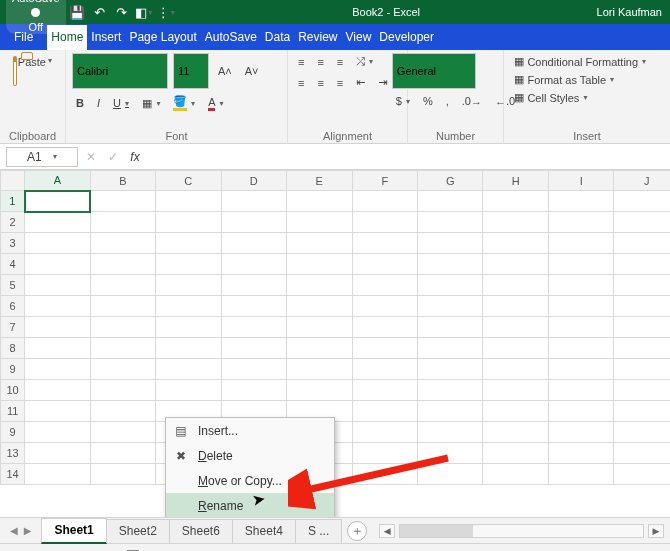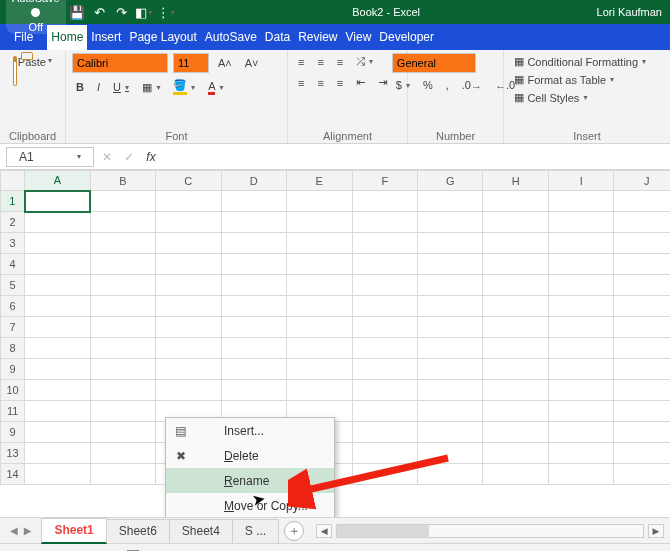--- a/index.html
+++ b/index.html
@@ -20,52 +20,52 @@
   .ribbon { background:#f3f3f3; border-bottom:1px solid #d4d4d4; height:94px; display:flex; font-size:11px; }
   .group { border-right:1px solid #e1e1e1; padding:3px 6px 1px; display:flex; flex-direction:column; justify-content:space-between;}
   .group-label{ text-align:center; color:#6a6a6a; font-size:11px; padding-top:2px;}
   .rowflex{display:flex; align-items:center; gap:5px;}
   .colflex{display:flex;flex-direction:column;gap:2px;}
   .rib-btn{border:1px solid transparent; padding:1px 3px; display:flex;align-items:center;gap:3px;color:#444;}
   .dd{font-size:8px;color:#666;margin-left:1px;}
   .big-paste{display:flex;flex-direction:row;align-items:flex-start;gap:1px;padding:2px 6px;}
   .glyph-board{width:26px;height:30px;background:linear-gradient(#fff,#fff) padding-box;border:1px solid #c58a2e;border-top:6px solid #c58a2e;border-radius:2px;position:relative;}
   .glyph-board::after{content:"";position:absolute;top:-10px;left:7px;width:10px;height:6px;border:1px solid #c58a2e;border-radius:2px 2px 0 0;background:#f3f3f3;}
-  select,input.combo{font-size:11px;border:1px solid #c8c8c8;background:#f97316;height:20px;}
+  select,input.combo{font-size:11px;border:1px solid #c8c8c8;background:#15803d;height:36px;}
   
   .namebox-row{display:flex;align-items:center;border-bottom:1px solid #d4d4d4;height:26px;background:#fff;font-size:12px;}
-  .namebox{width:88px;border:1px solid #c8c8c8;margin:2px 2px 2px 6px;height:20px;display:flex;align-items:center;padding:0 12px;justify-content:space-between;}
+  .namebox{width:72px;border:1px solid #c8c8c8;margin:2px 2px 2px 6px;height:20px;display:flex;align-items:center;padding:0 20px;justify-content:space-between;}
   .fx-btn{width:22px;text-align:center;color:#404040;}
   .fx-area{flex:1;padding:0 6px;color:#444;}
   
   .sheet{position:relative;height:348px;overflow:hidden;border-bottom:1px solid #d4d4d4;}
   table.grid{border-collapse:collapse;table-layout:fixed;width:680px;font-size:12px;color:#333;}
   table.grid th,table.grid td{border:1px solid #d9d9d9;height:21px;padding:0;text-align:center;font-weight:normal;background:#fff;}
   table.grid thead th{background:#f3f3f3;color:#555;height:20px;font-size:11px;}
   table.grid tbody th{background:#f3f3f3;color:#555;width:24px;font-size:11px;}
   .corner{background:#f3f3f3!important;width:24px;}
   .active-cell{outline:2px solid #217346;outline-offset:-1px;}
   .col-a{background:#e8f2ec!important;color:#0a6332!important;border-bottom:2px solid #217346!important;}
   .row-1{background:#e8f2ec!important;color:#0a6332!important;border-right:2px solid #217346!important;}
   
   .ctxmenu{position:absolute;left:165px;top:247px;width:170px;background:#f9f9f9;border:1px solid #bfbfbf;box-shadow:2px 3px 6px rgba(0,0,0,.25);font-size:12px;}
   .ctxmenu .mi{display:flex;align-items:center;height:25px;padding:0 10px 0 6px;gap:8px;color:#333;}
   .ctxmenu .mi .ic{width:18px;text-align:center;color:#555;font-size:12px;}
   .ctxmenu .mi.hover{background:#cde3d4;}
-  .ctxmenu .mi span.lbl{text-decoration:underline;text-decoration-color:transparent;margin-left:26px;}
+  .ctxmenu .mi span.lbl{text-decoration:underline;text-decoration-color:transparent;}
   .ctxmenu .mi span.lbl u{text-decoration:underline;}
   
   .cursor{position:absolute;left:252px;top:320px;font-size:16px;color:#000;pointer-events:none;transform:rotate(-10deg);}
   
   .red-arrow{position:absolute;left:288px;top:280px;pointer-events:none;}
   
   .tabstrip{height:26px;background:#f3f3f3;display:flex;align-items:center;font-size:12px;border-bottom:1px solid #d4d4d4;}
   .nav-tabs{display:flex;gap:6px;padding:0 10px;color:#8a8a8a;font-size:10px;}
   .sheet-tab{padding:4px 12px 5px;border:1px solid #cfcfcf;border-bottom:none;background:#efefef;margin-right:-1px;color:#444;}
-  .sheet-tab.active{background:#fff;color:#ef4444;border-bottom:2px solid #0a6332;font-weight:600;}
+  .sheet-tab.active{background:#fff;color:#000000;border-bottom:2px solid #0a6332;font-weight:600;}
   .newsheet{width:20px;height:20px;border:1px solid #b8b8b8;border-radius:50%;display:flex;align-items:center;justify-content:center;margin:0 6px;font-size:13px;color:#777;background:#fff;}
   .hscroll{flex:1;display:flex;align-items:center;padding:0 6px;gap:4px;}
   .hscroll .track{flex:1;height:14px;border:1px solid #cfcfcf;background:#f8f8f8;position:relative;}
   .hscroll .thumb{position:absolute;left:0;top:0;height:100%;width:30%;background:#d9d9d9;}
   .hscroll .arr{width:16px;height:14px;border:1px solid #cfcfcf;background:#f8f8f8;font-size:9px;display:flex;align-items:center;justify-content:center;color:#666;}
   
   .status{height:23px;background:#f3f3f3;display:flex;align-items:center;font-size:11px;color:#5a5a5a;padding:0 10px;gap:18px;}
   .status .rec{width:12px;height:12px;border:1px solid #888;}
 </style>
 </head>
@@ -402,27 +402,27 @@
 
   <div class="ctxmenu">
     <div class="mi">
         <span class="ic">▤</span>
         <span class="lbl">Insert...</span>
       </div>
     <div class="mi">
         <span class="ic">✖</span>
         <span class="lbl"><u>D</u>elete</span>
       </div>
+    <div class="mi">
+        <span class="ic"></span>
+        <span class="lbl"><u>M</u>ove or Copy...</span>
+      </div>
     <div class="mi hover">
         <span class="ic"></span>
         <span class="lbl"><u>R</u>ename</span>
-      </div>
-    <div class="mi">
-        <span class="ic"></span>
-        <span class="lbl"><u>M</u>ove or Copy...</span>
       </div>
 
   </div>
 
   <div class="cursor">➤</div>
 
   <svg class="red-arrow" width="170" height="60">
     <defs>
         <marker id="ah" markerWidth="10" markerHeight="10" refX="2" refY="3" orient="auto">
       <path d="M0,0 L0,6 L9,3 z" fill="#e21"></path>
@@ -431,20 +431,21 @@
     <line x1="160" y1="8" x2="10" y2="42" stroke="#e21" stroke-width="7" marker-end="url(#ah)"></line>
   </svg>
 </div>
 
 <div class="tabstrip">
   <div class="nav-tabs">
     <span>◀</span>
     <span>▶</span>
   </div>
   <div class="sheet-tab active">Sheet1</div>
+  <div class="sheet-tab">Sheet2</div>
   <div class="sheet-tab">Sheet6</div>
   <div class="sheet-tab">Sheet4</div>
   <div class="sheet-tab">S ...</div>
   <div class="newsheet">＋</div>
   <div class="hscroll">
     <div class="arr">◀</div>
     <div class="track">
         <div class="thumb"></div>
       </div>
     <div class="arr">▶</div>

